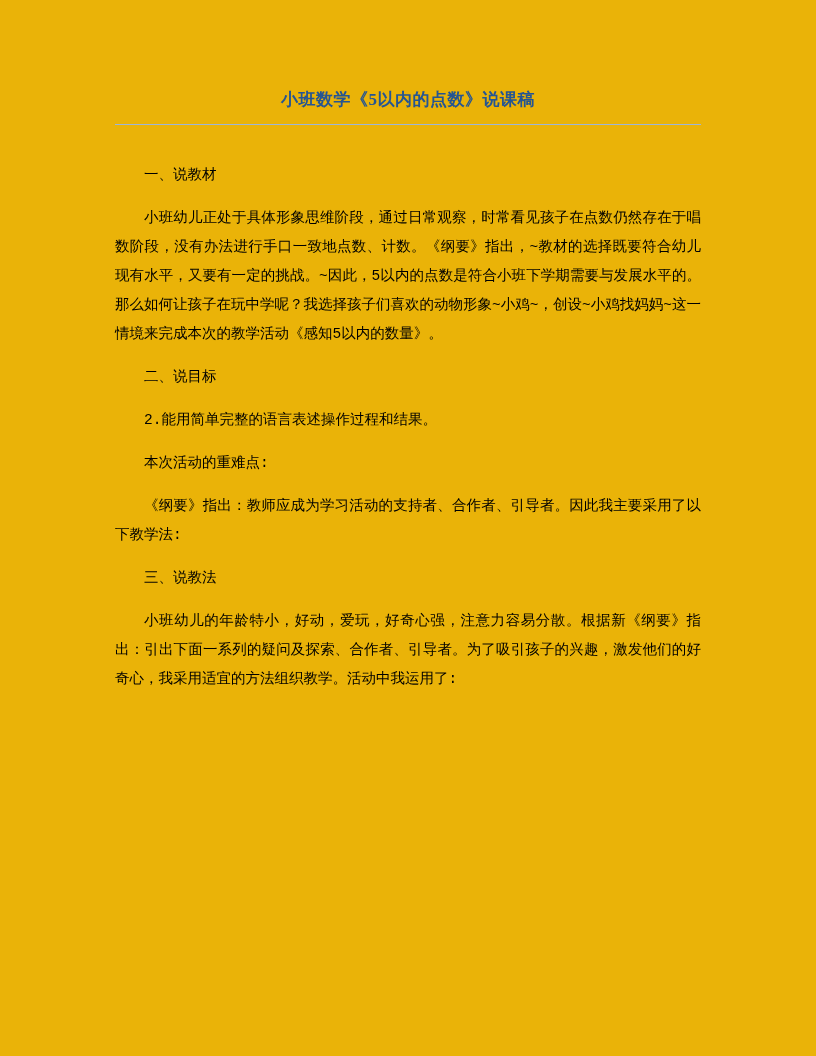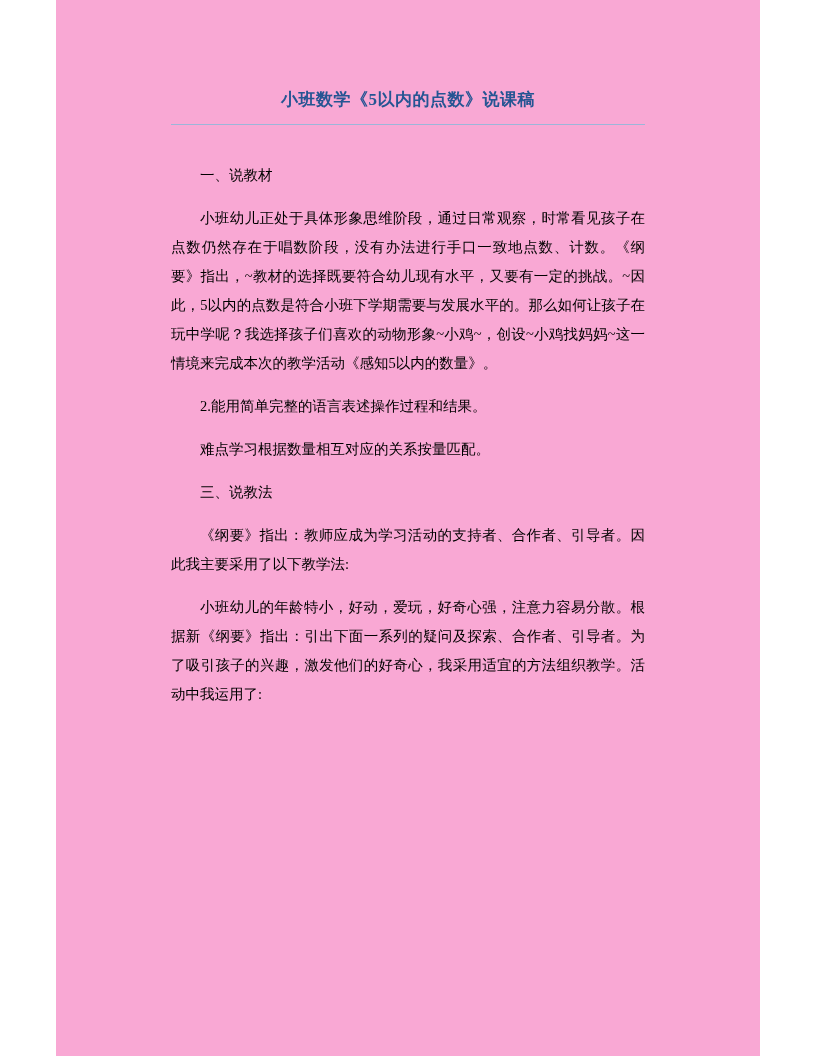--- a/index.html
+++ b/index.html
@@ -2,60 +2,62 @@
 <html><head>
 <meta charset="utf-8">
 <style>
   html, body {
     margin: 0;
     padding: 0;
     background: #ffffff;
   }
   .page {
     position: relative;
-    width: 704px;
+    width: 816px;
     height: 1056px;
     margin: 0 auto;
-    background: #f9a8d4;
+    background: #eab308;
     box-sizing: border-box;
     padding: 88px 115px 40px 115px;
     font-family: "Liberation Serif", "DejaVu Serif", serif;
     color: #000000;
     overflow: hidden;
   }
   .doc-title {
     font-size: 17px;
     font-weight: bold;
     color: #255593;
     text-align: center;
     margin: 0;
     padding-bottom: 13px;
     border-bottom: 1px solid #9cb6d9;
     letter-spacing: 0.5px;
   }
   .doc-body {
     margin-top: 36px;
+    font-family: Liberation Mono, monospace;
   }
   .para {
     font-size: 14.5px;
     line-height: 2.0;
     margin: 0 0 14px 0;
     text-indent: 2em;
     text-align: justify;
     word-break: break-all;
   }
 </style>
 </head>
 <body>
 
 <div class="page">
   <h1 class="doc-title">小班数学《5以内的点数》说课稿</h1>
   <div class="doc-body">
 
   <p class="para">一、说教材</p>
       <p class="para">小班幼儿正处于具体形象思维阶段，通过日常观察，时常看见孩子在点数仍然存在于唱数阶段，没有办法进行手口一致地点数、计数。《纲要》指出，~教材的选择既要符合幼儿现有水平，又要有一定的挑战。~因此，5以内的点数是符合小班下学期需要与发展水平的。那么如何让孩子在玩中学呢？我选择孩子们喜欢的动物形象~小鸡~，创设~小鸡找妈妈~这一情境来完成本次的教学活动《感知5以内的数量》。</p>
+      <p class="para">二、说目标</p>
       <p class="para">2.能用简单完整的语言表述操作过程和结果。</p>
-      <p class="para">难点学习根据数量相互对应的关系按量匹配。</p>
+      <p class="para">本次活动的重难点:</p>
+      <p class="para">《纲要》指出：教师应成为学习活动的支持者、合作者、引导者。因此我主要采用了以下教学法:</p>
       <p class="para">三、说教法</p>
-      <p class="para">《纲要》指出：教师应成为学习活动的支持者、合作者、引导者。因此我主要采用了以下教学法:</p>
       <p class="para">小班幼儿的年龄特小，好动，爱玩，好奇心强，注意力容易分散。根据新《纲要》指出：引出下面一系列的疑问及探索、合作者、引导者。为了吸引孩子的兴趣，激发他们的好奇心，我采用适宜的方法组织教学。活动中我运用了:</p>
     </div>
 </div>
 
 </body></html>

